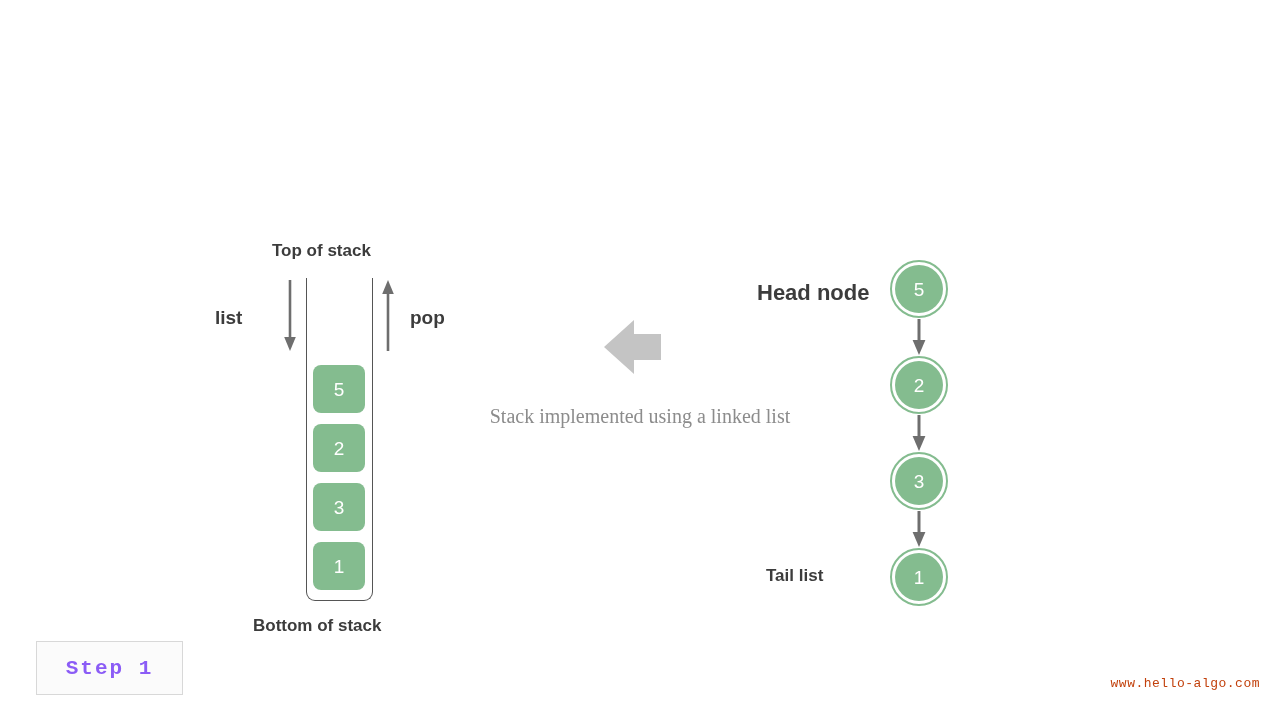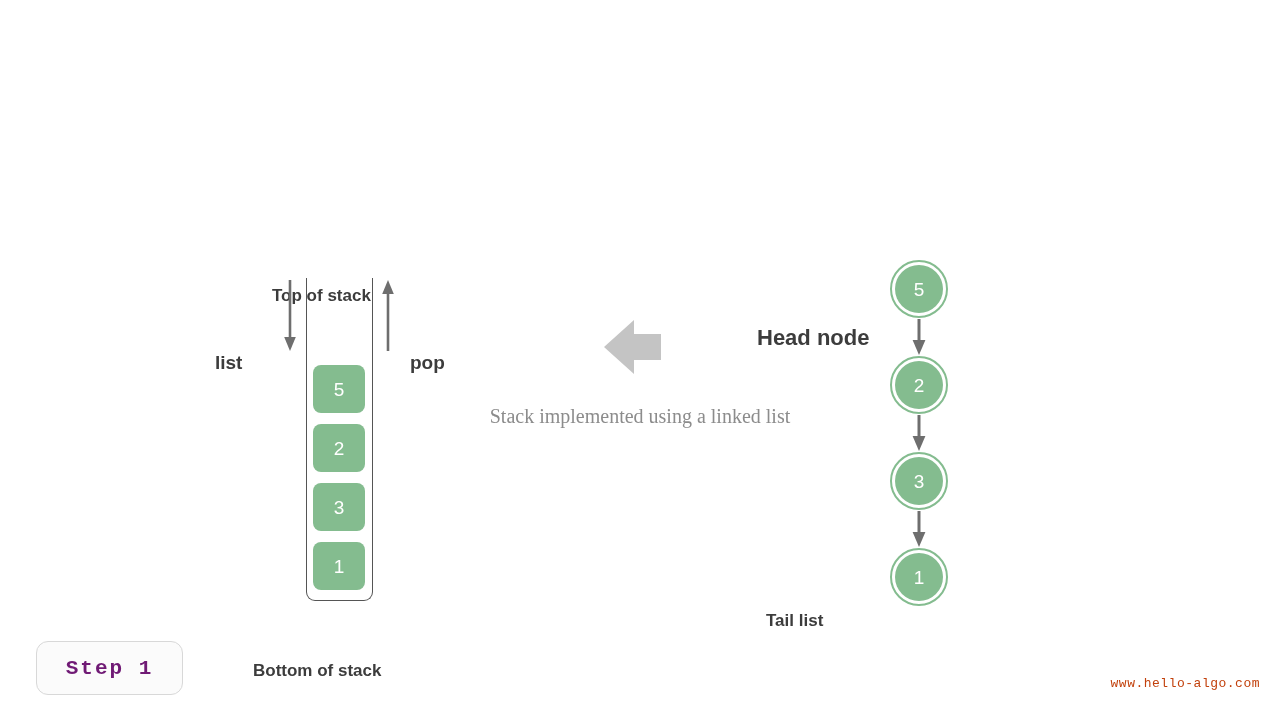--- a/index.html
+++ b/index.html
@@ -21,21 +21,20 @@
     inset: 0;
   }
 
   
   .label-bold {
     position: absolute;
     font-family: "Liberation Sans", sans-serif;
     font-weight: bold;
     color: #3c3c3c;
     white-space: nowrap;
-    margin-top: 45px;
   }
 
   
   #stack-group {
     position: absolute;
     left: 0; top: 0;
     width: 520px; height: 720px;
   }
 
   #top-of-stack-label {
@@ -156,30 +155,30 @@
   }
 
   
   #step-badge {
     position: absolute;
     left: 36px;
     top: 641px;
     width: 145px;
     height: 52px;
     border: 1.5px solid #d8d8d8;
-    border-radius: 12px;
+    border-radius: 0;
     background: #fbfbfb;
     display: flex;
     align-items: center;
     justify-content: center;
     font-family: "Liberation Mono", monospace;
     font-size: 21px;
     font-weight: bold;
     letter-spacing: 2px;
-    color: #701a75;
+    color: #8b5cf6;
   }
 
   
   #watermark {
     position: absolute;
     right: 20px;
     top: 676px;
     font-family: "Liberation Mono", monospace;
     font-size: 13px;
     color: #c2410c;

